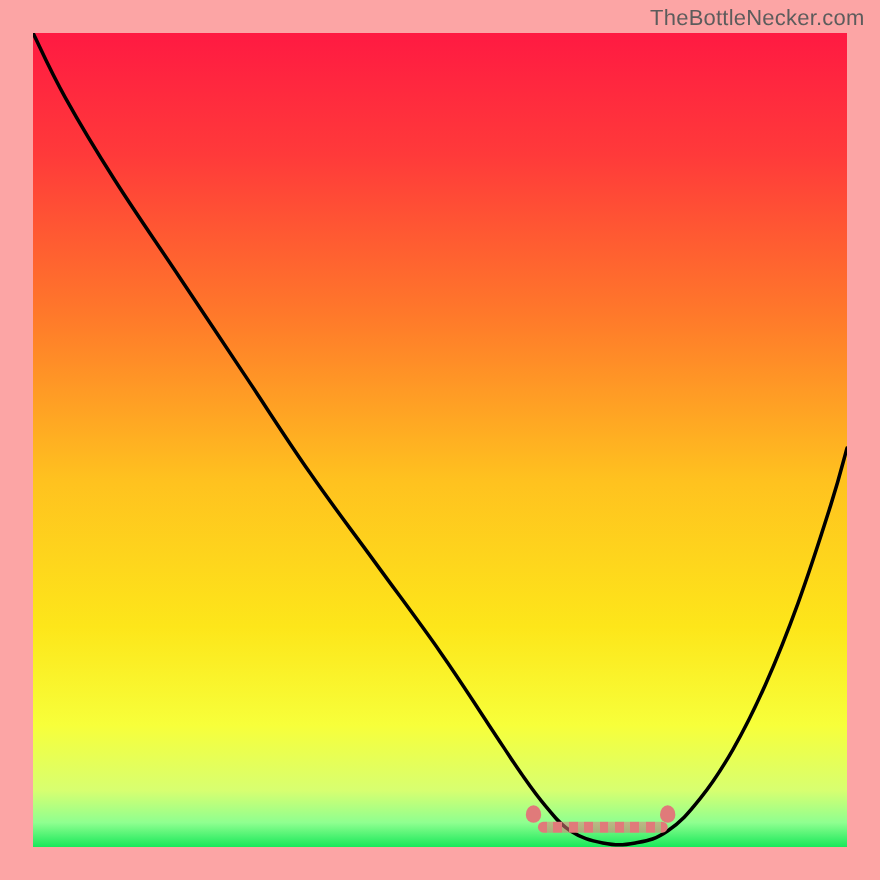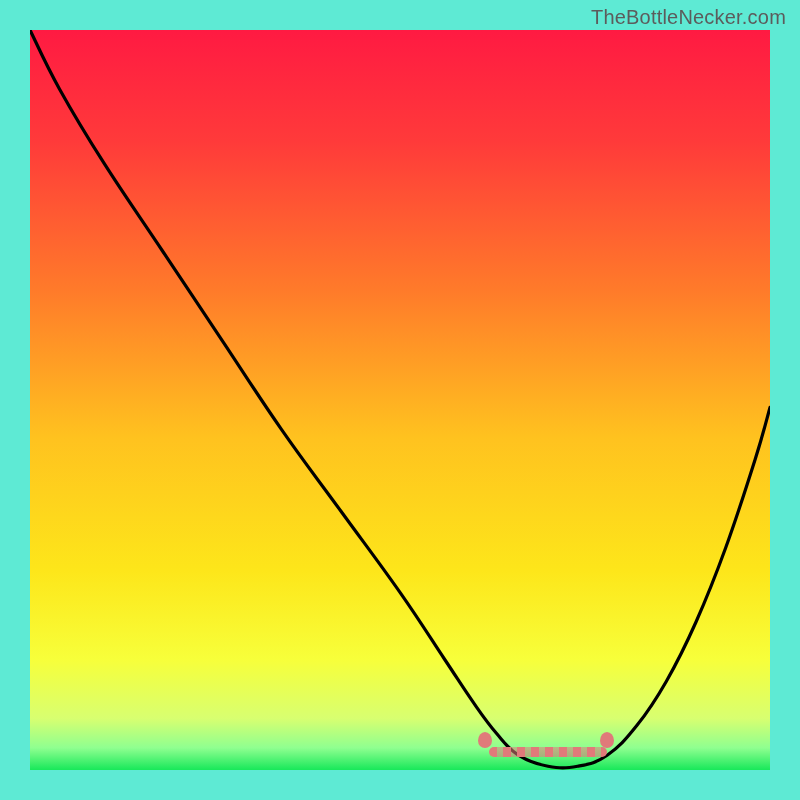--- a/index.html
+++ b/index.html
@@ -1,21 +1,21 @@
 <!DOCTYPE html>
 <html><head>
 <meta charset="utf-8">
 <style>
   * { margin: 0; padding: 0; box-sizing: border-box; }
   html, body { width: 800px; height: 800px; background: #000; font-family: Arial, sans-serif; }
   .chart-container {
     position: relative;
     width: 800px;
     height: 800px;
-    background: #5eead4;
+    background: #fca5a5;
     text-align: right;
   }
   .watermark {
     position: absolute;
     top: 6px;
     right: 14px;
     color: #5c5c5c;
     font-size: 20px;
     font-weight: 500;
     letter-spacing: 0.2px;

